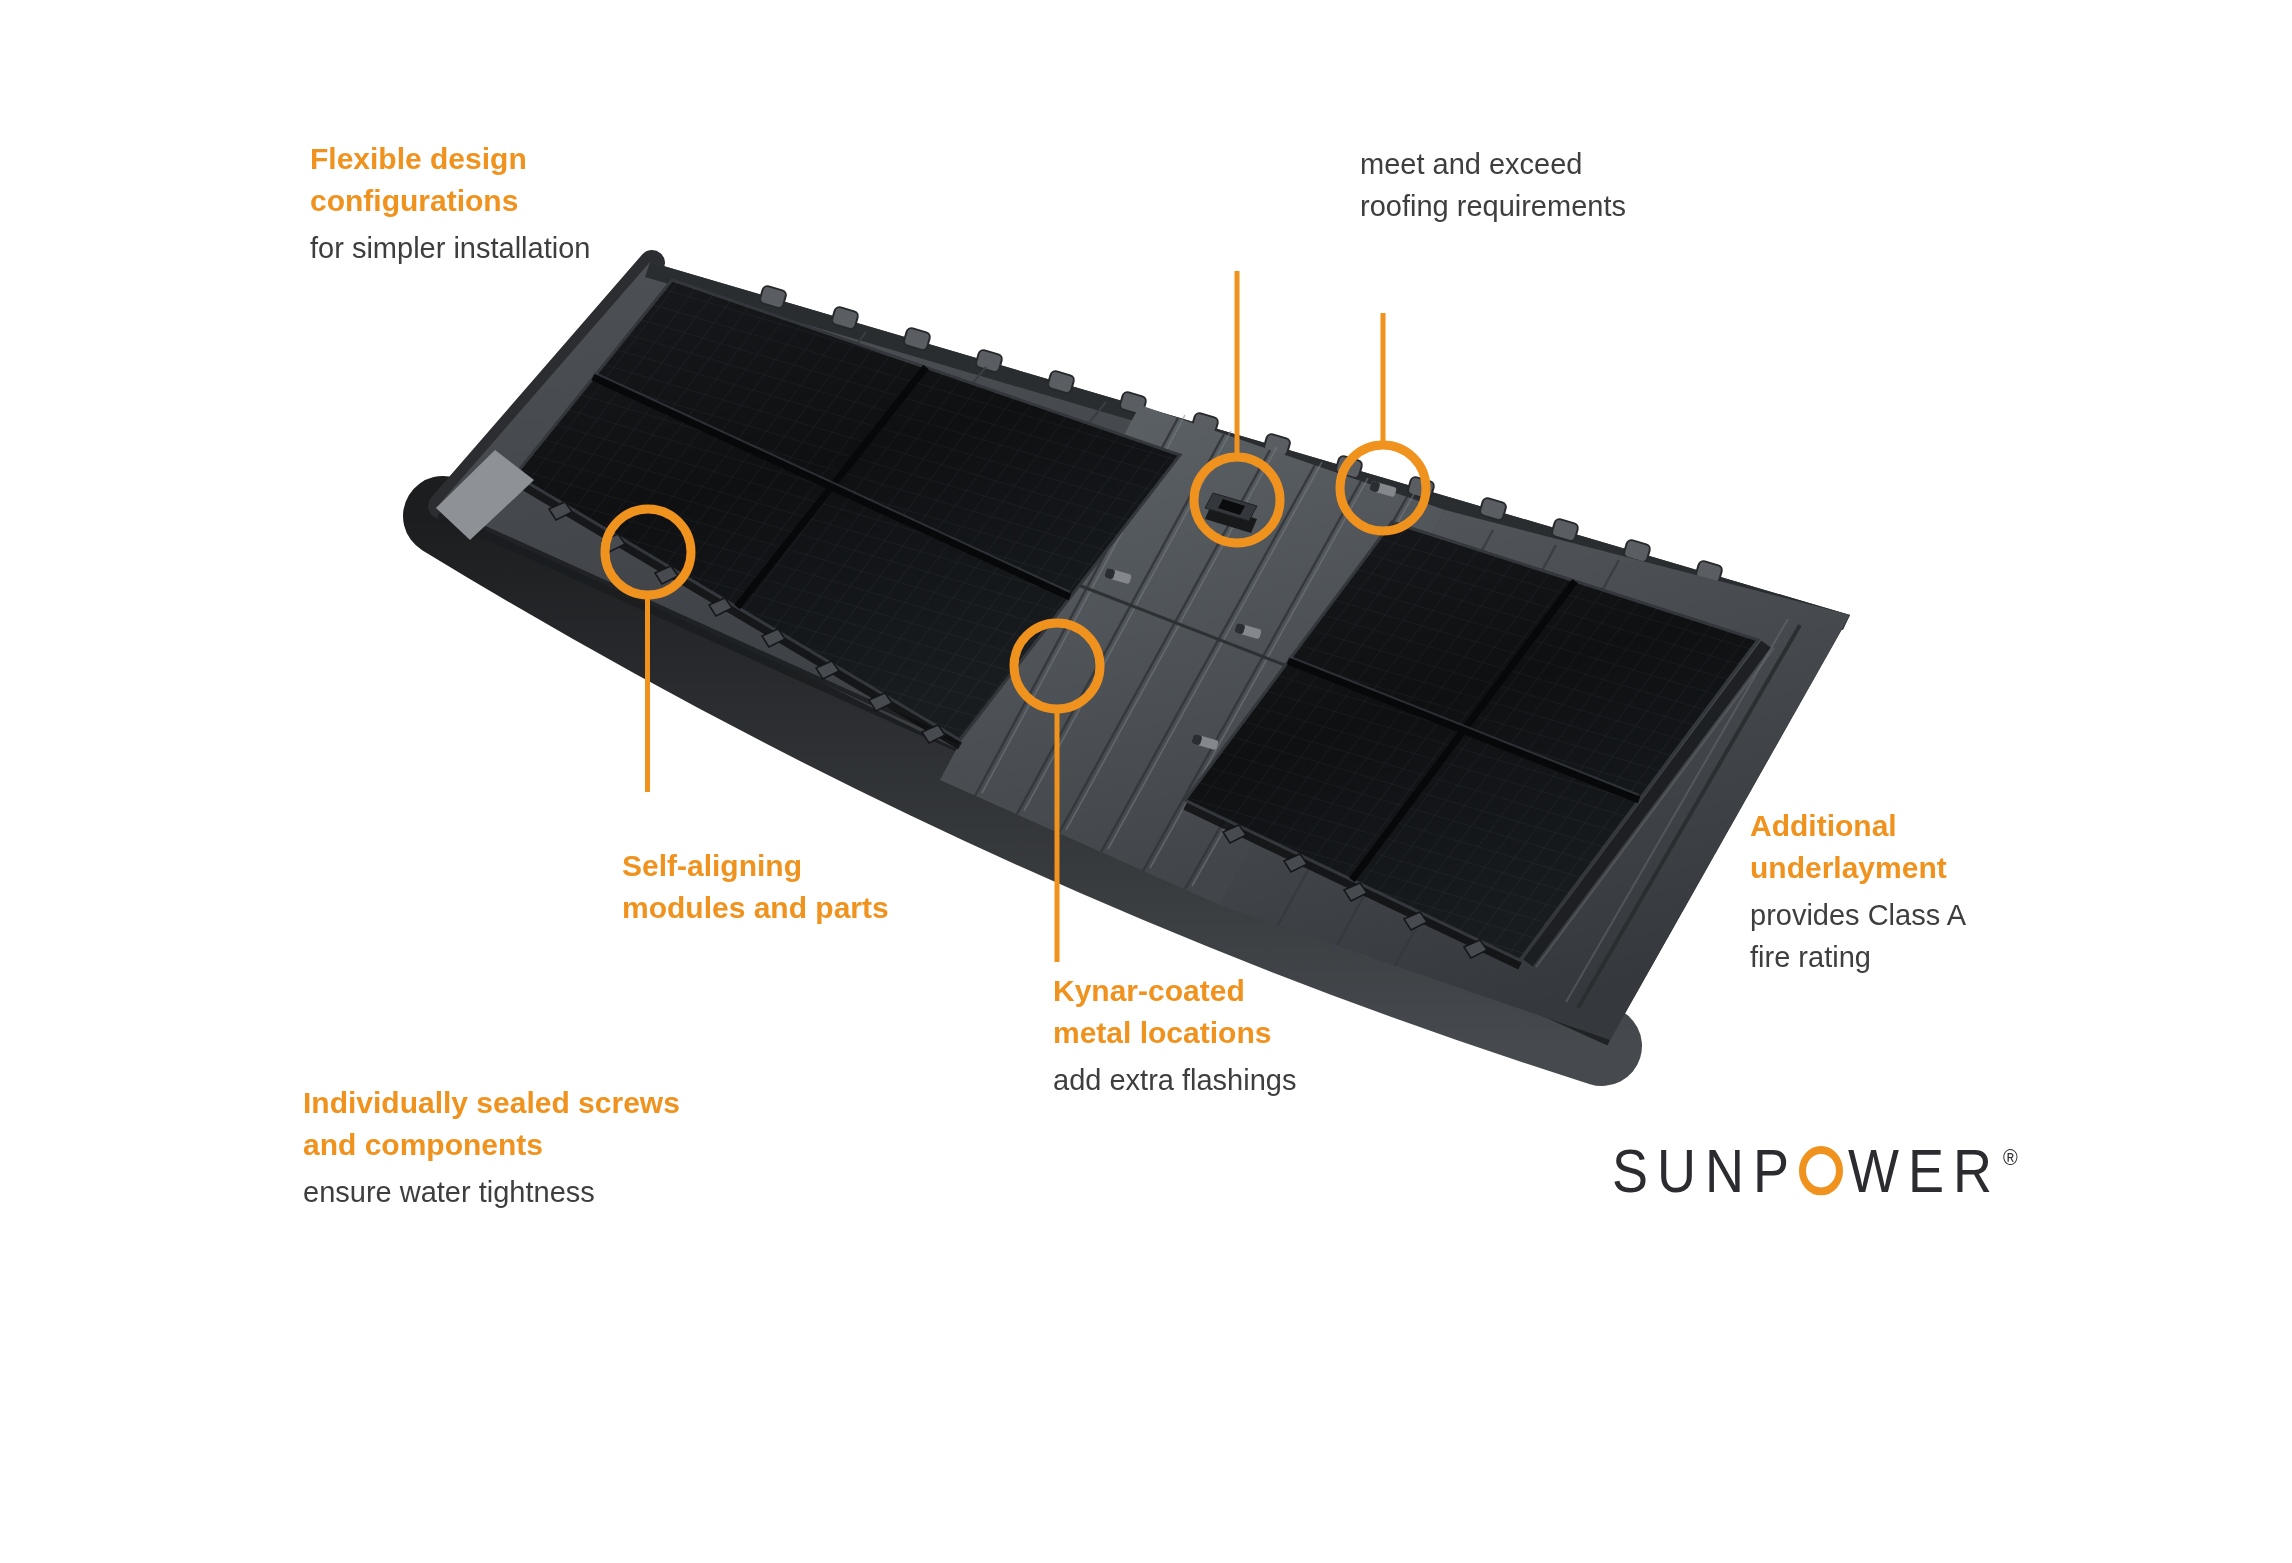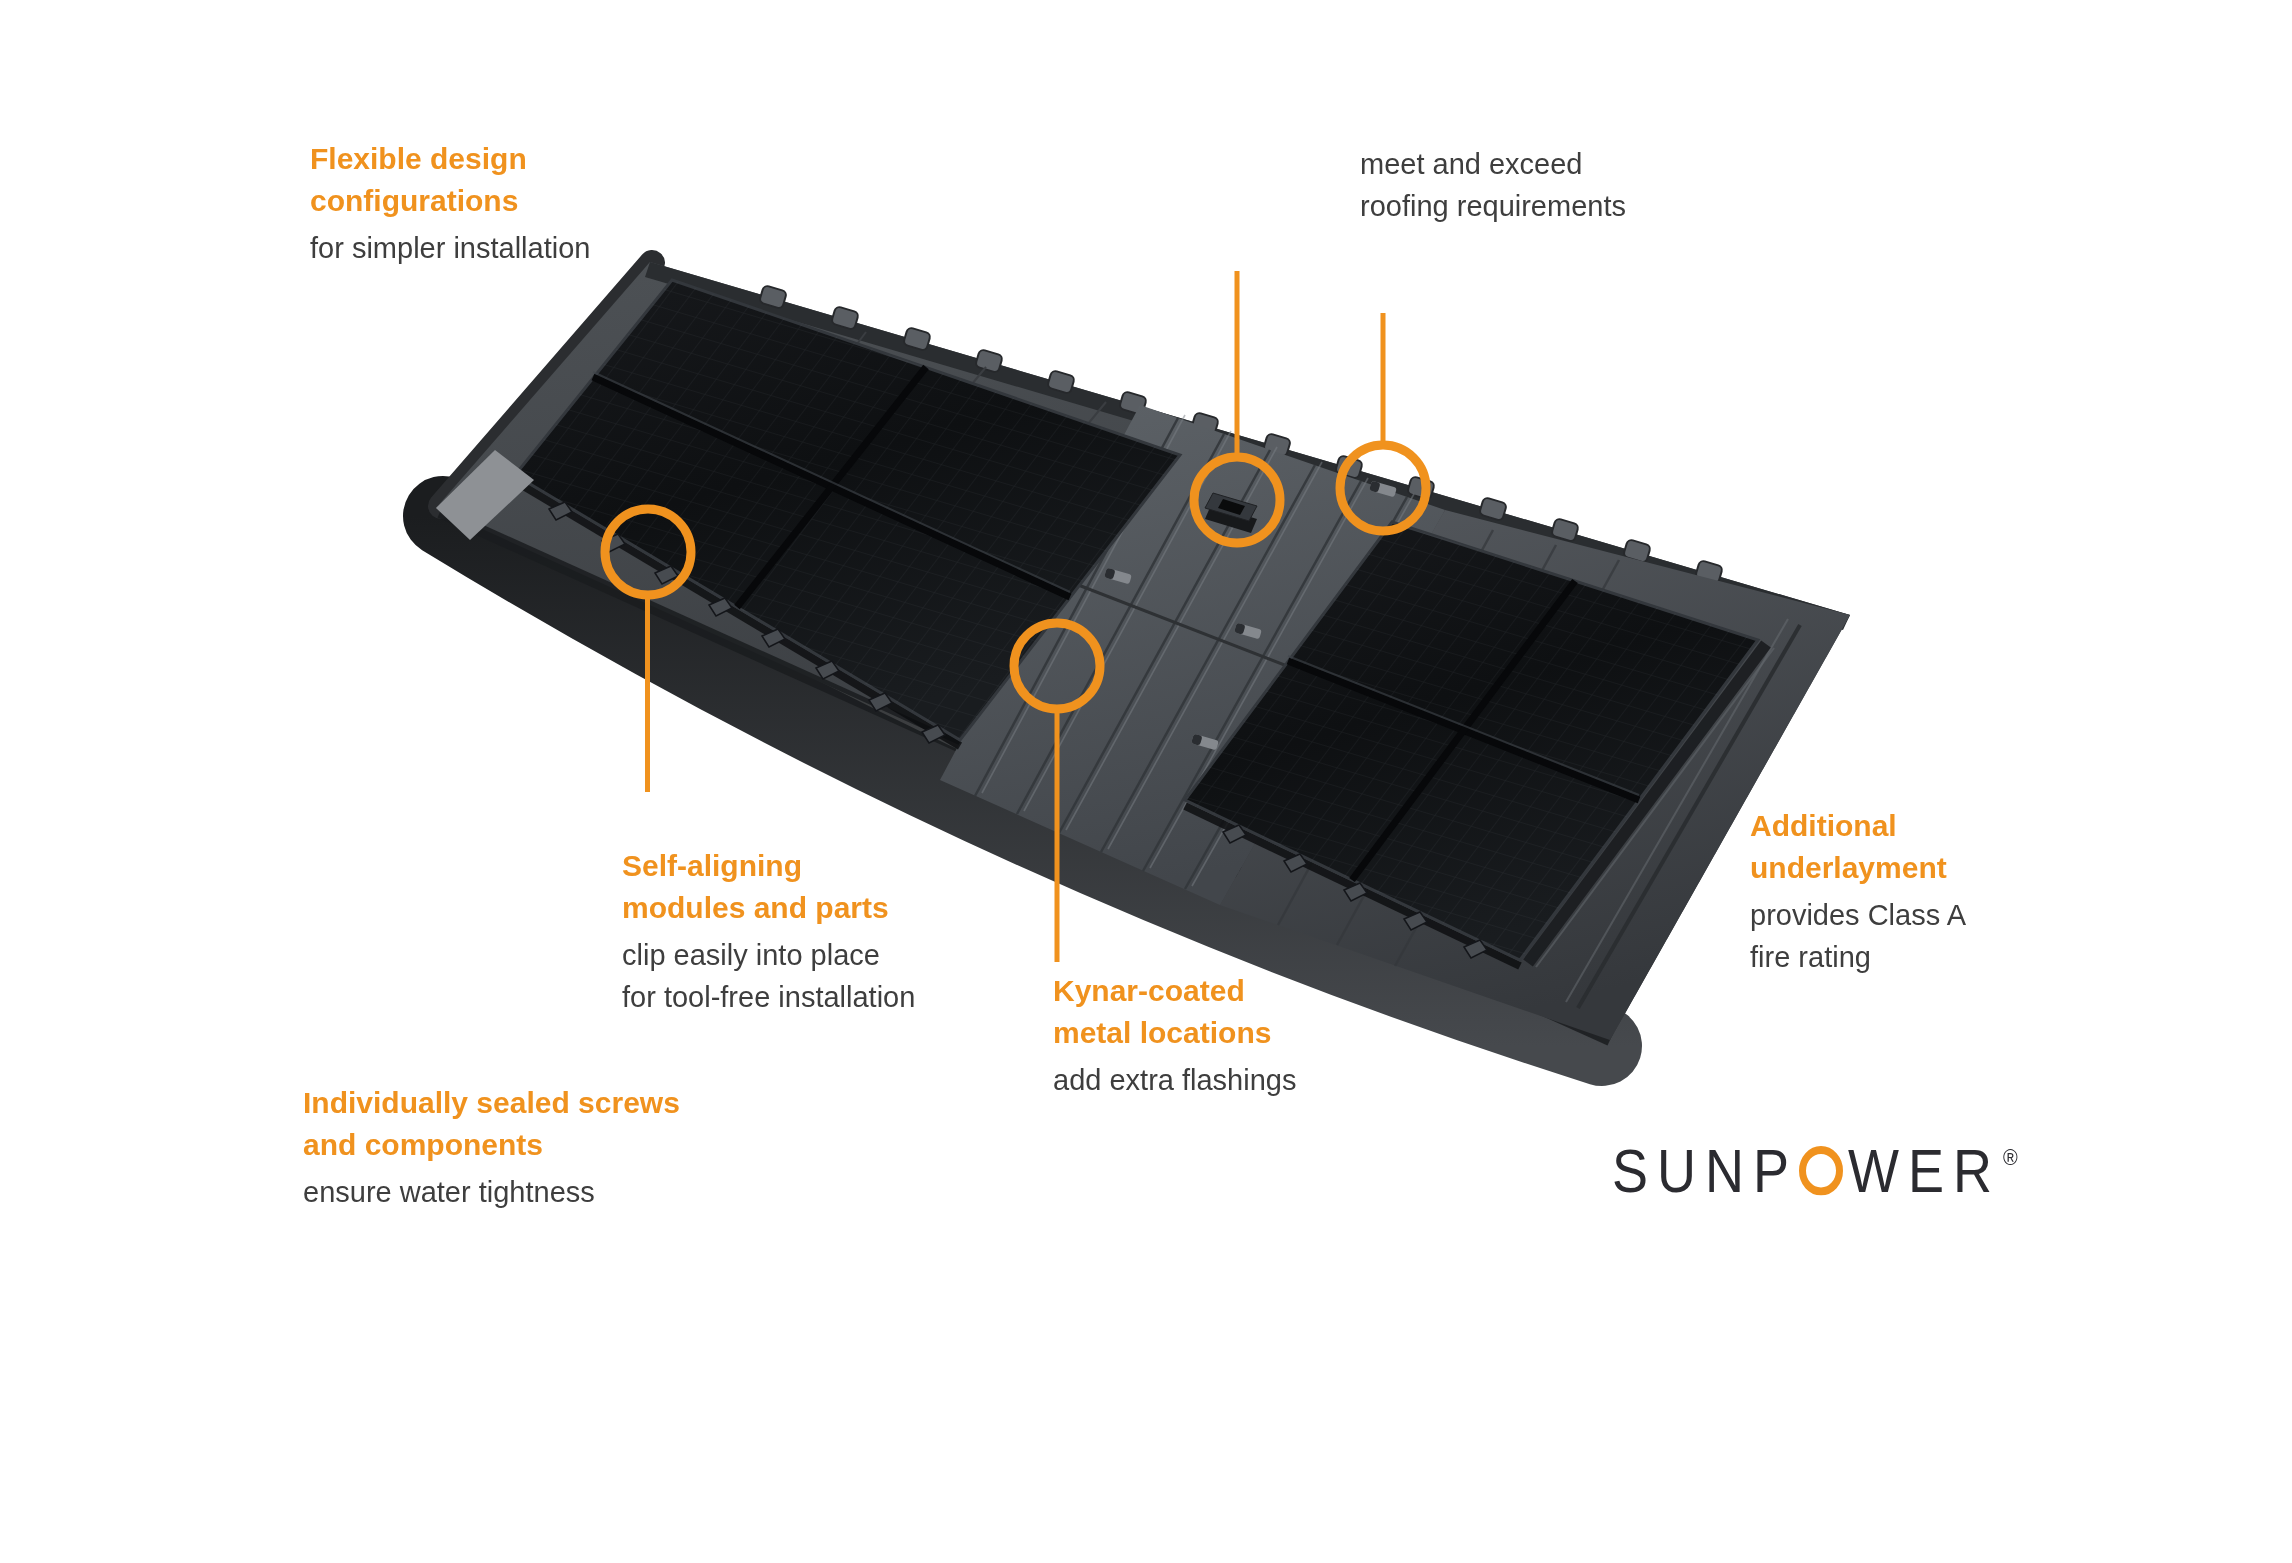--- a/index.html
+++ b/index.html
@@ -284,22 +284,20 @@
 
 
   <div class="callout" style="left:1360px;top:138px;">
     <div class="callout-desc">meet and exceed
 roofing requirements</div>
   </div>
 
   <div class="callout" style="left:622px;top:805px;margin-top:40px;">
     <div class="callout-title">Self-aligning
 modules and parts</div>
-    <div class="callout-desc">clip easily into place
-for tool-free installation</div>
   </div>
 
   <div class="callout" style="left:1053px;top:970px;">
     <div class="callout-title">Kynar-coated
 metal locations</div>
     <div class="callout-desc">add extra flashings</div>
   </div>
 
   <div class="callout" style="left:303px;top:1082px;">
     <div class="callout-title">Individually sealed screws

